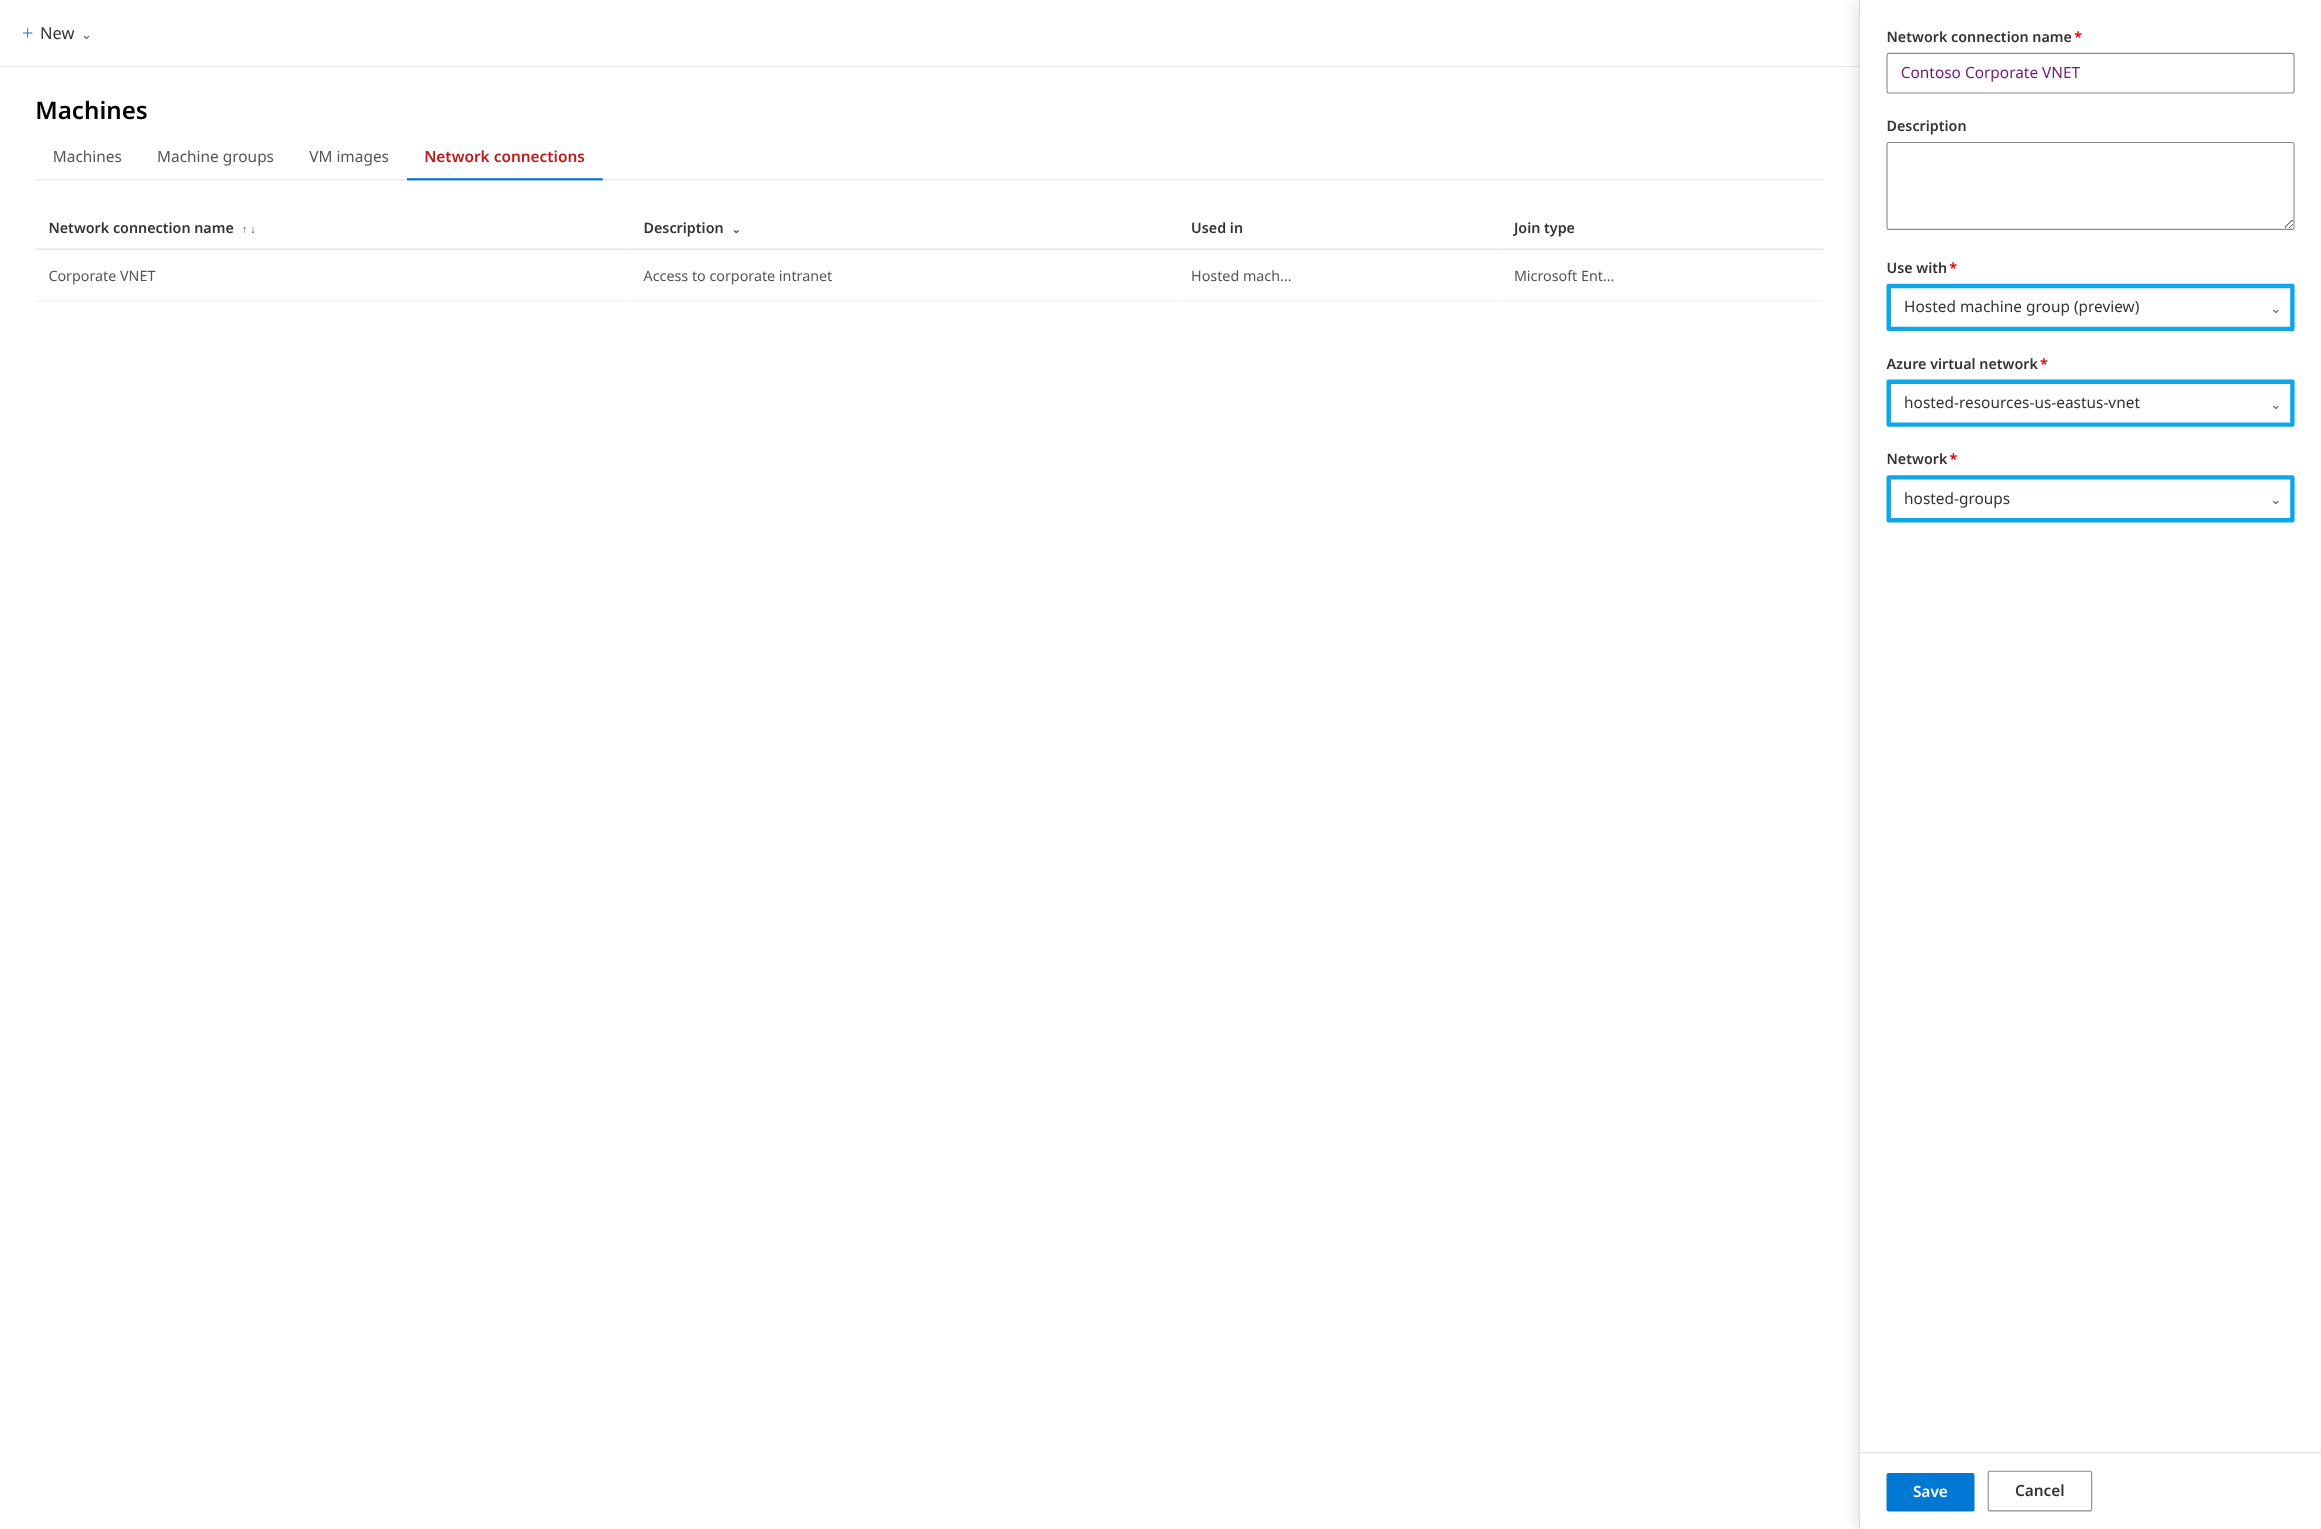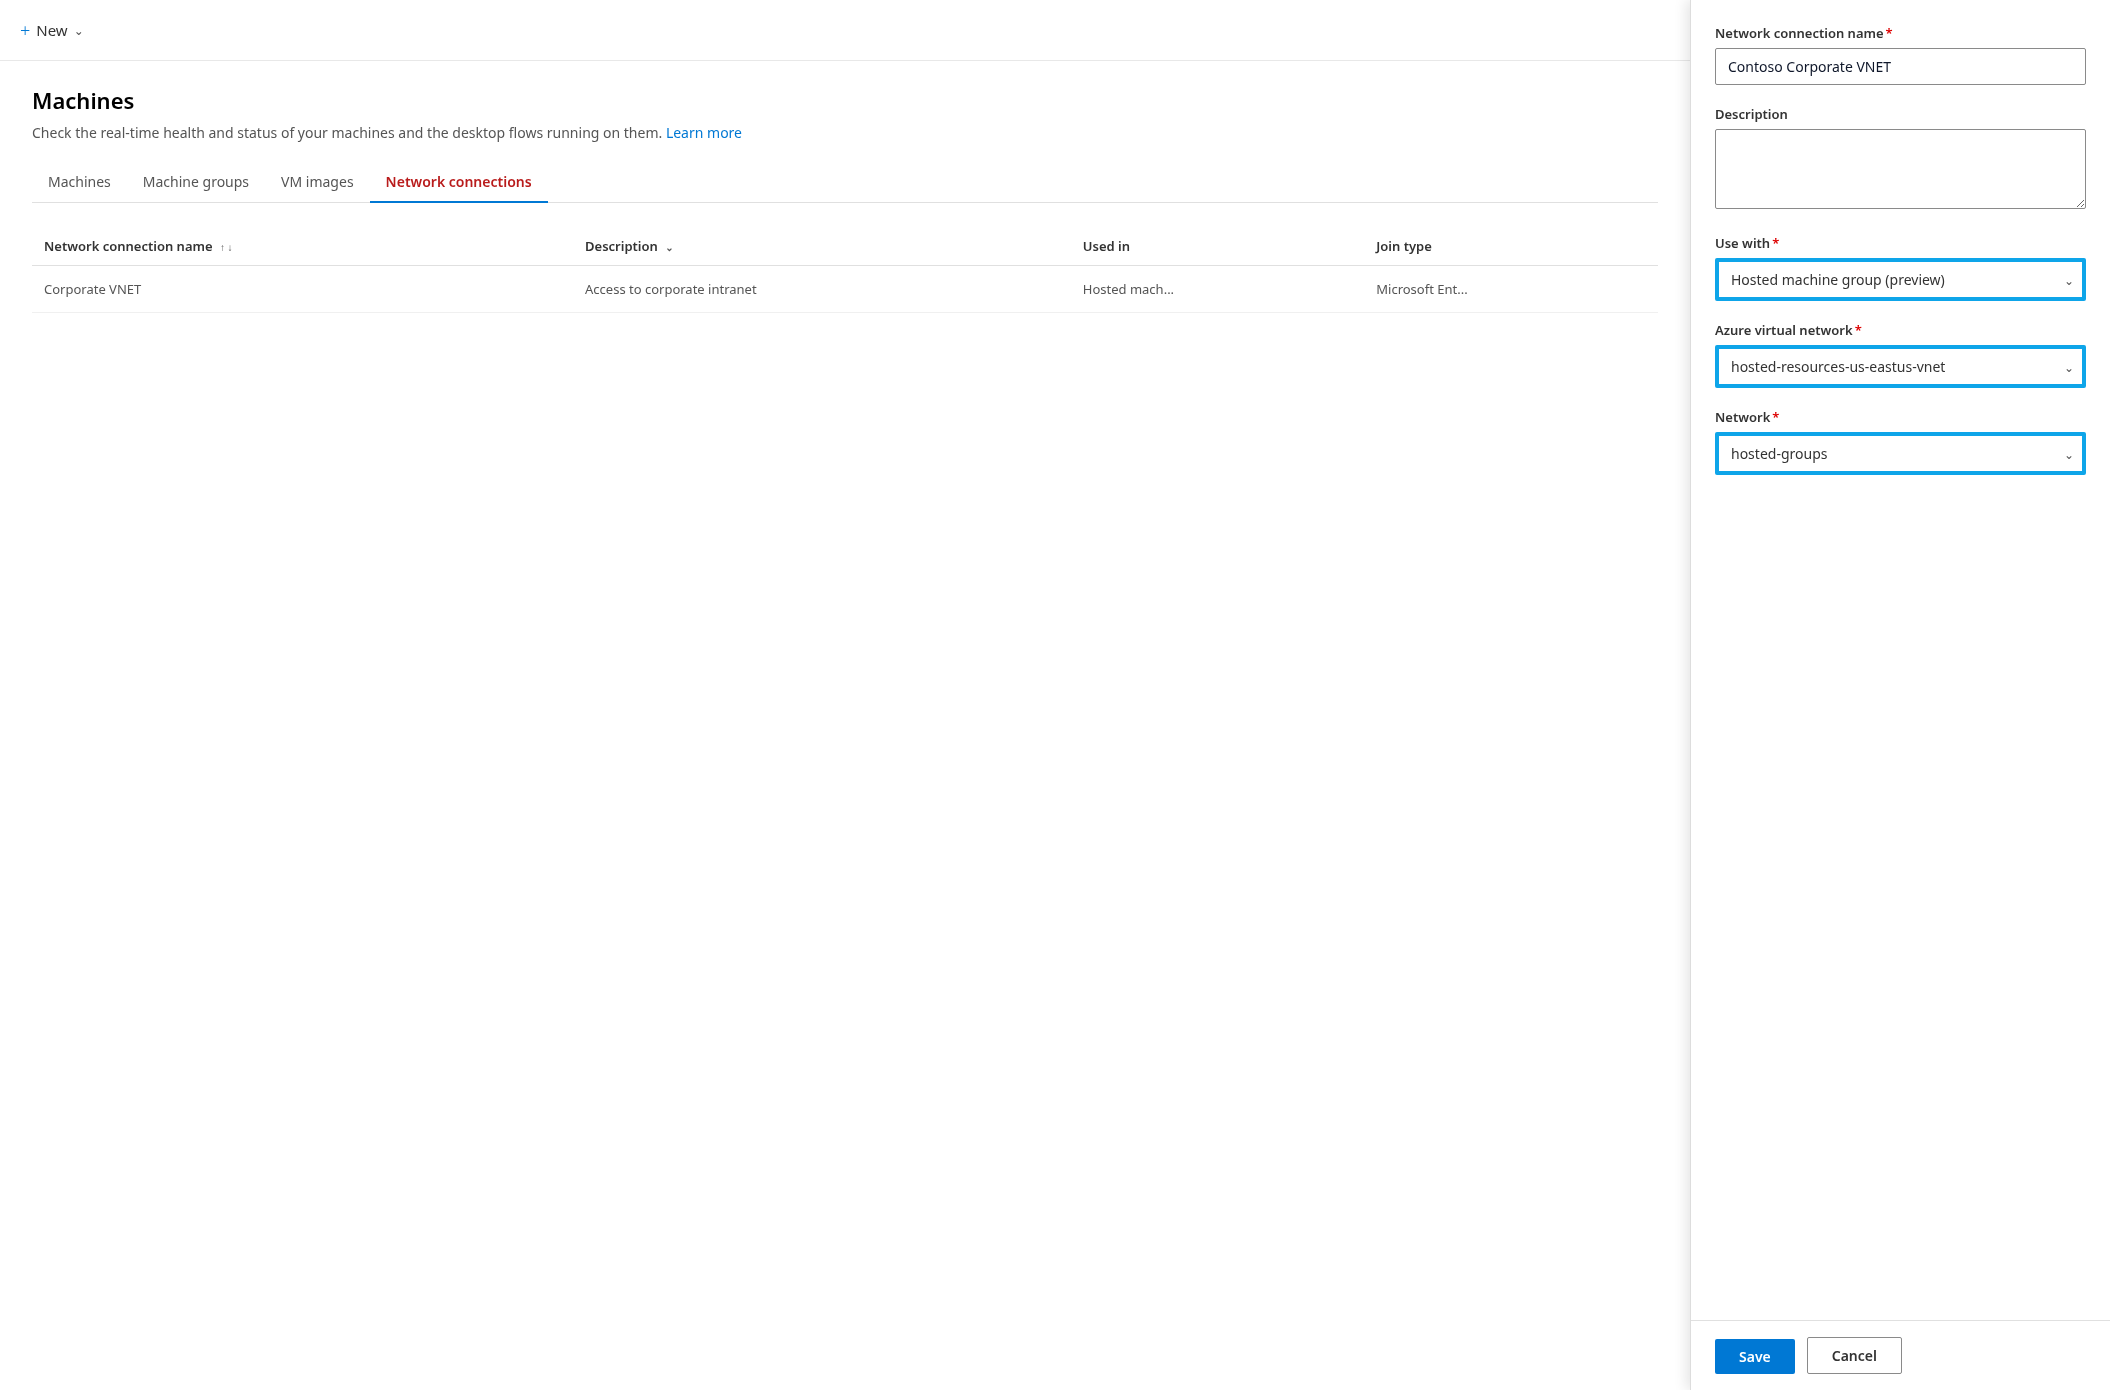--- a/index.html
+++ b/index.html
@@ -196,21 +196,21 @@
       color: #d00;
       margin-left: 2px;
     }
 
     .form-input {
       width: 100%;
       padding: 8px 12px;
       border: 1px solid #8a8a8a;
       border-radius: 2px;
       font-size: 14px;
-      color: #0f172a;
+      color: #701a75;
       outline: none;
     }
 
     .form-textarea {
       width: 100%;
       padding: 8px 12px;
       border: 1px solid #8a8a8a;
       border-radius: 2px;
       font-size: 14px;
       color: #333;
@@ -287,24 +287,20 @@
   <div class="top-bar">
     <button class="new-button">
       <span class="plus-icon">+</span>
       <span>New</span>
       <span class="chevron-icon">⌄</span>
     </button>
   </div>
 
   <div class="page-header">
     <h1 class="page-title">Machines</h1>
-    <p class="page-description">
-      <span>Check the real-time health and status of your machines and the desktop flows running on them.</span>
-      <a href="#">Learn more</a>
-    </p>
 
     <div class="tabs">
       <button class="tab">Machines</button>
       <button class="tab">Machine groups</button>
       <button class="tab">VM images</button>
       <button class="tab active">Network connections</button>
     </div>
   </div>
 
   <div class="table-area">

